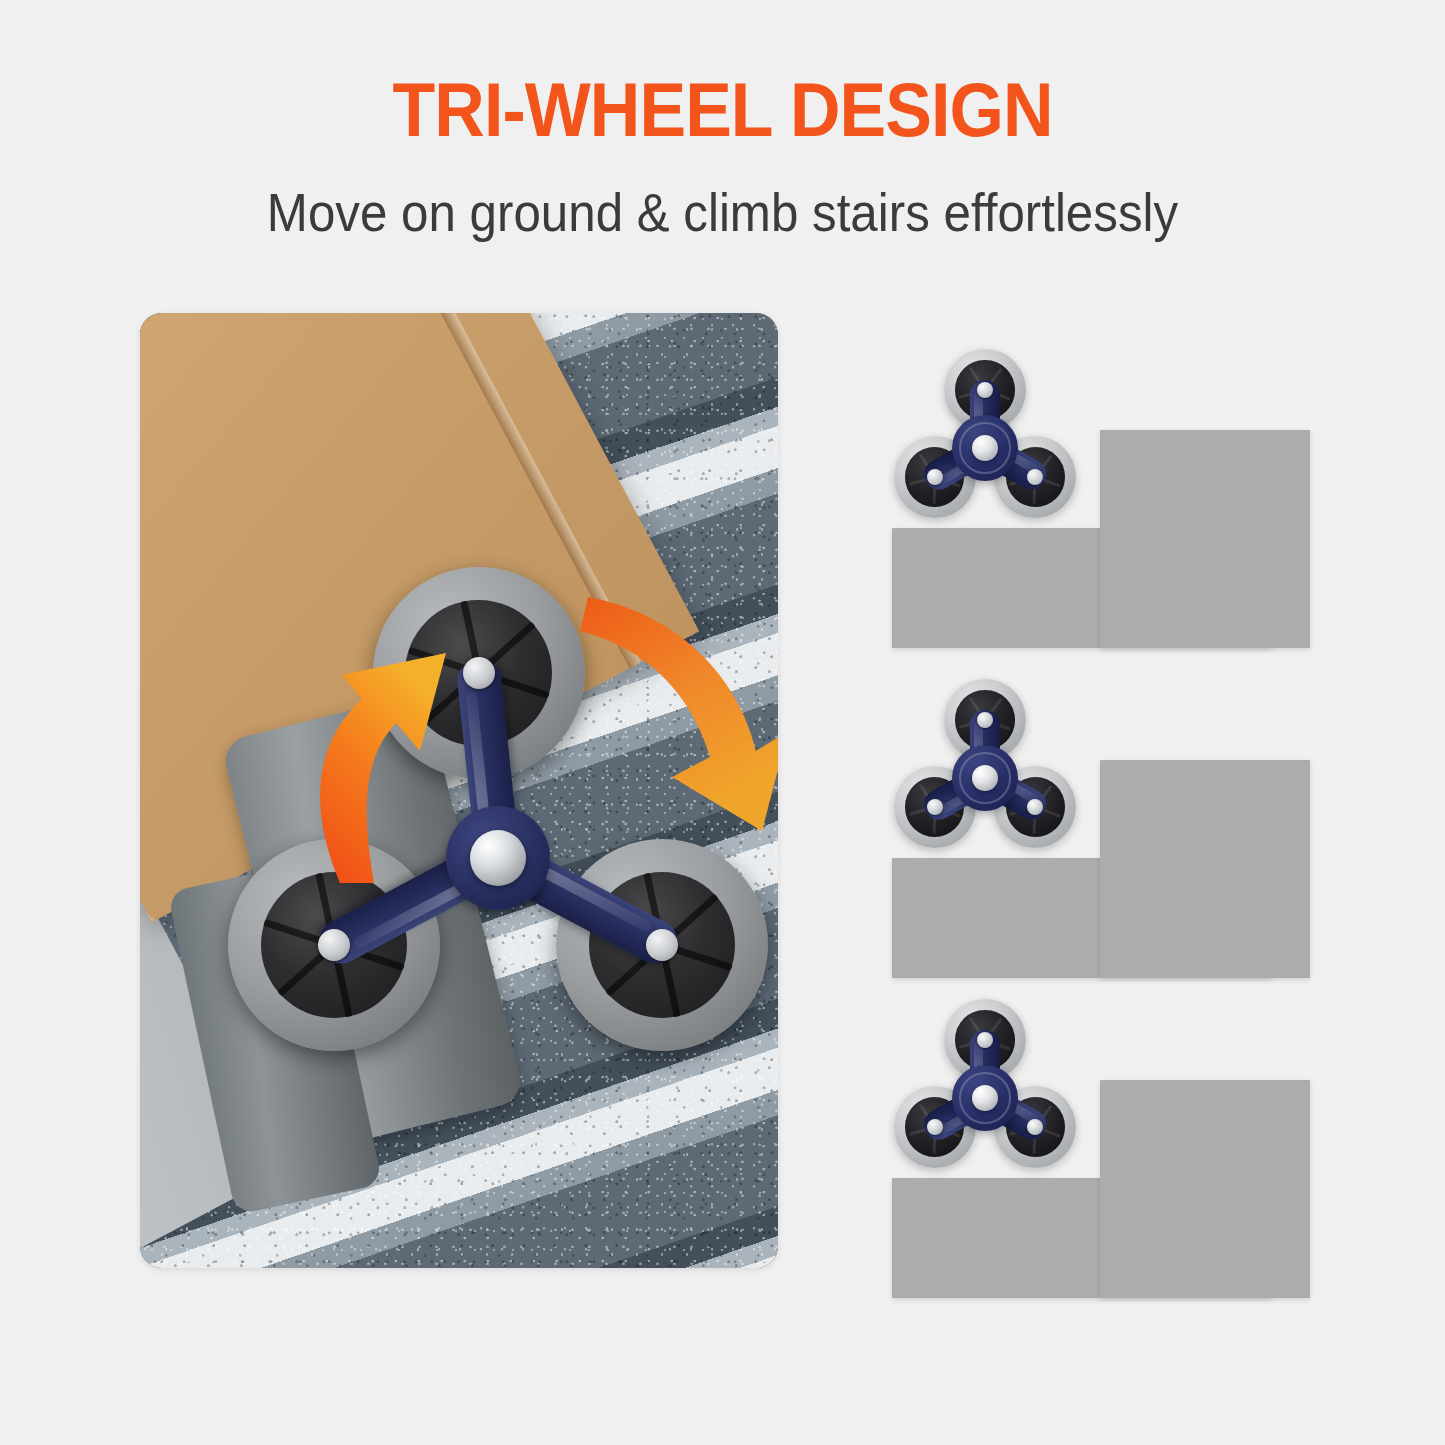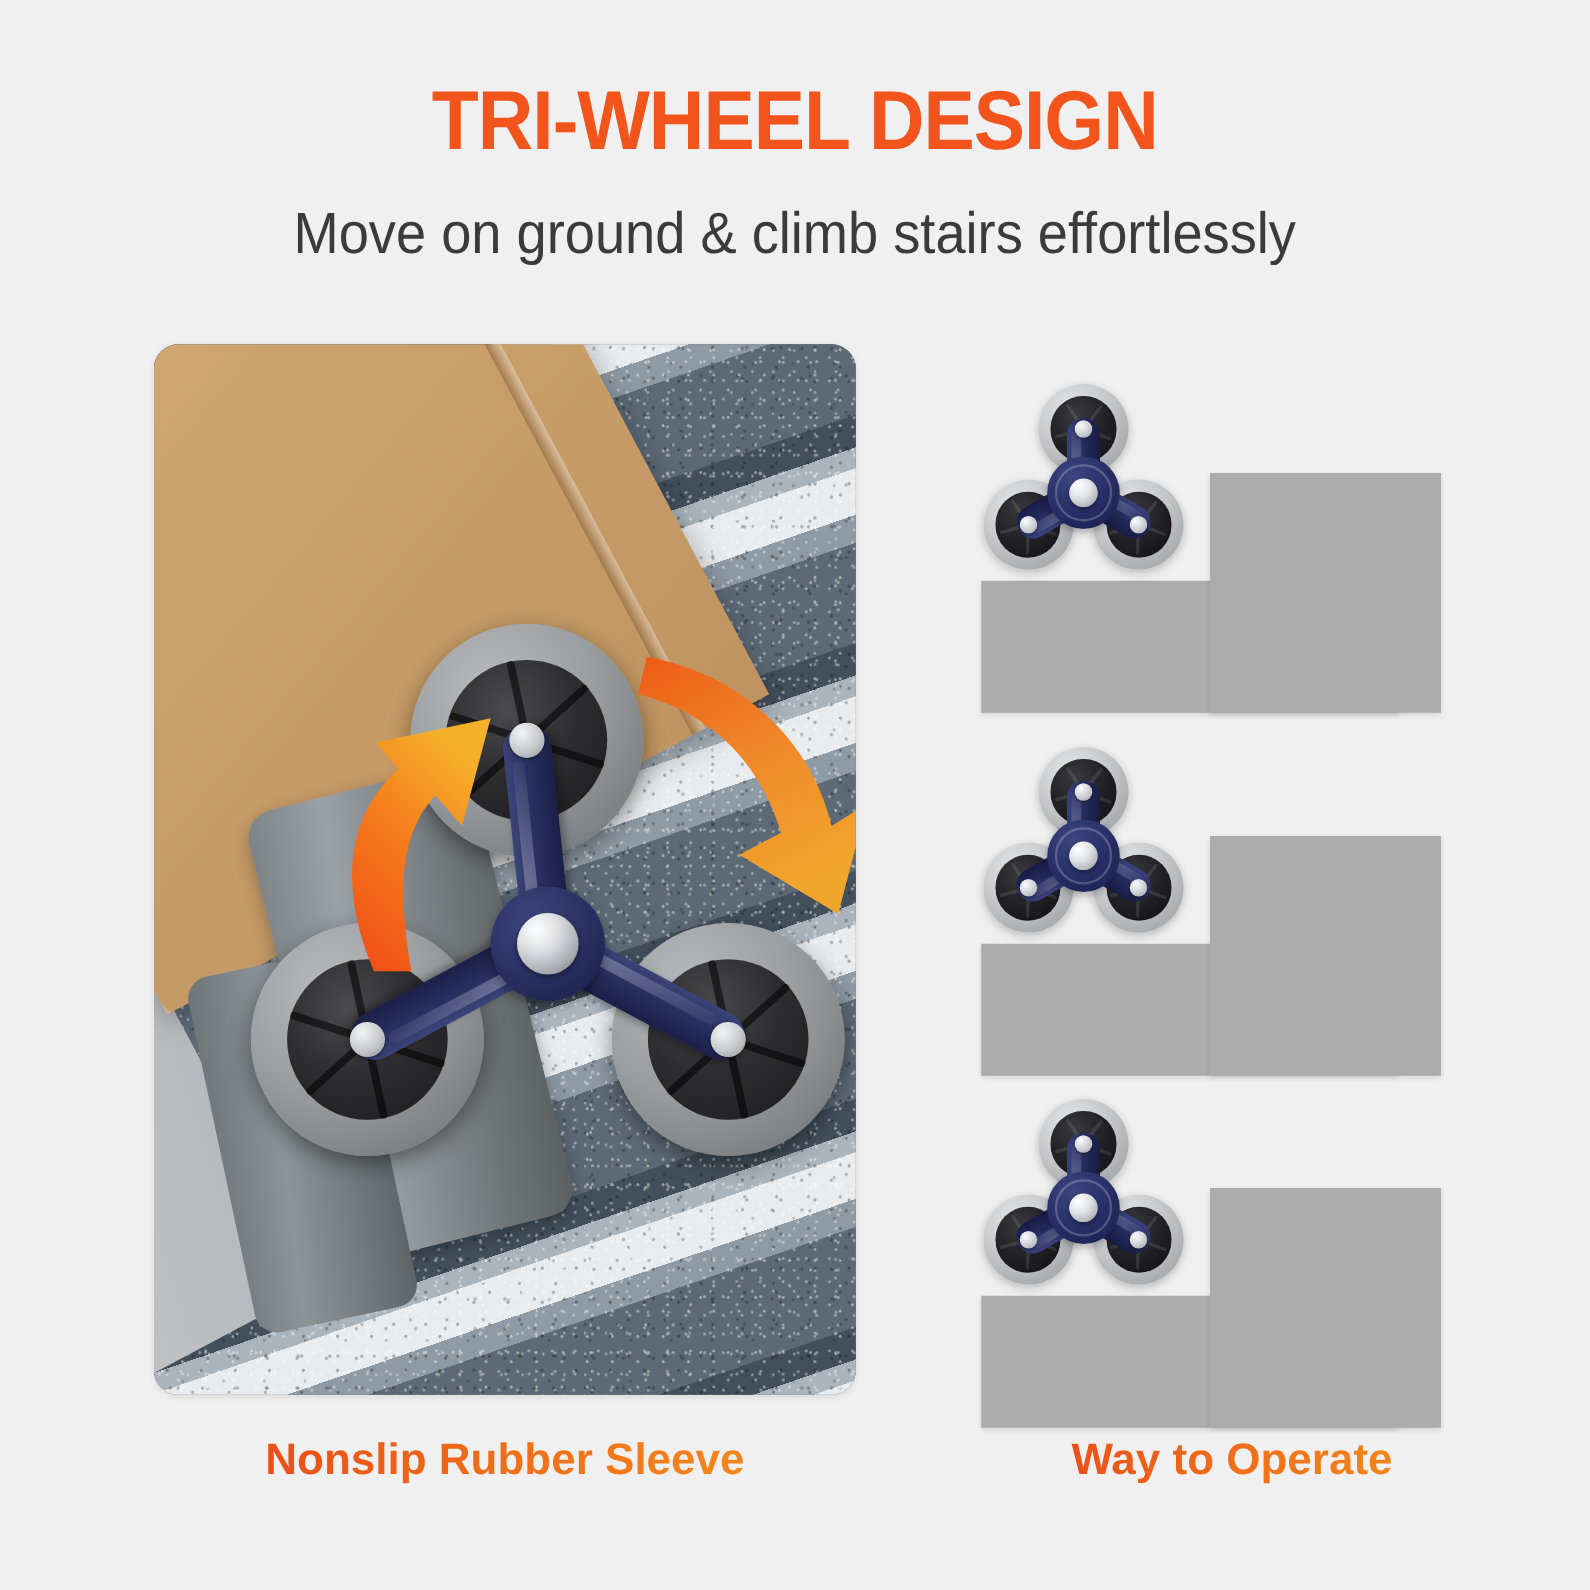--- a/index.html
+++ b/index.html
@@ -406,16 +406,14 @@
         <div class="d-arm" style="left:115px;top:130px;width:68px;transform:translateY(-15px) rotate(150deg);"></div>
         <div class="d-core" style="left:82px;top:97px;width:66px;height:66px;"></div>
         <div class="d-corering" style="left:89px;top:104px;width:48px;height:48px;"></div>
         <div class="d-pin" style="left:102px;top:117px;width:26px;height:26px;"></div>
         <div class="dw-bolt" style="left:107px;top:64px;width:16px;height:16px;"></div>
         <div class="dw-bolt" style="left:157.22947341949745px;top:151px;width:16px;height:16px;"></div>
         <div class="dw-bolt" style="left:56.77052658050255px;top:151px;width:16px;height:16px;"></div>
       </div>
     </div>
 
-  <div class="caption" style="left:140px;top:1305px;width:638px">Nonslip Rubber Sleeve</div>
-  <div class="caption" style="left:890px;top:1305px;width:460px">Way to Operate</div>
 
 </div>
 
 </body></html>

